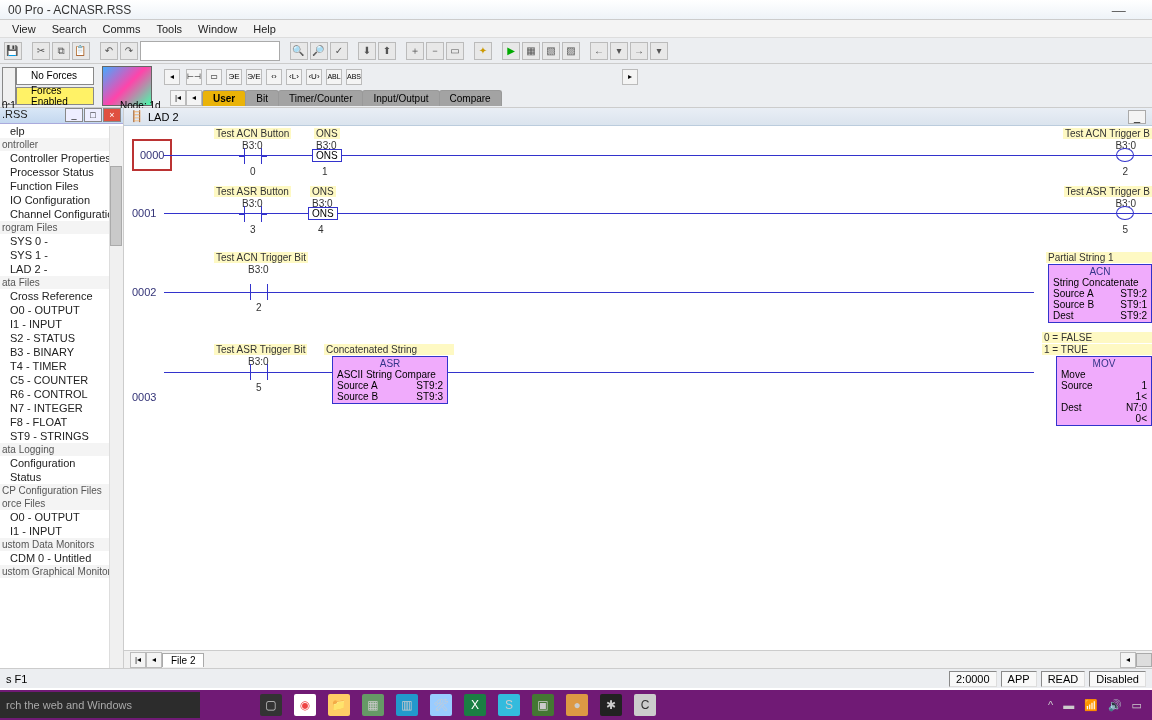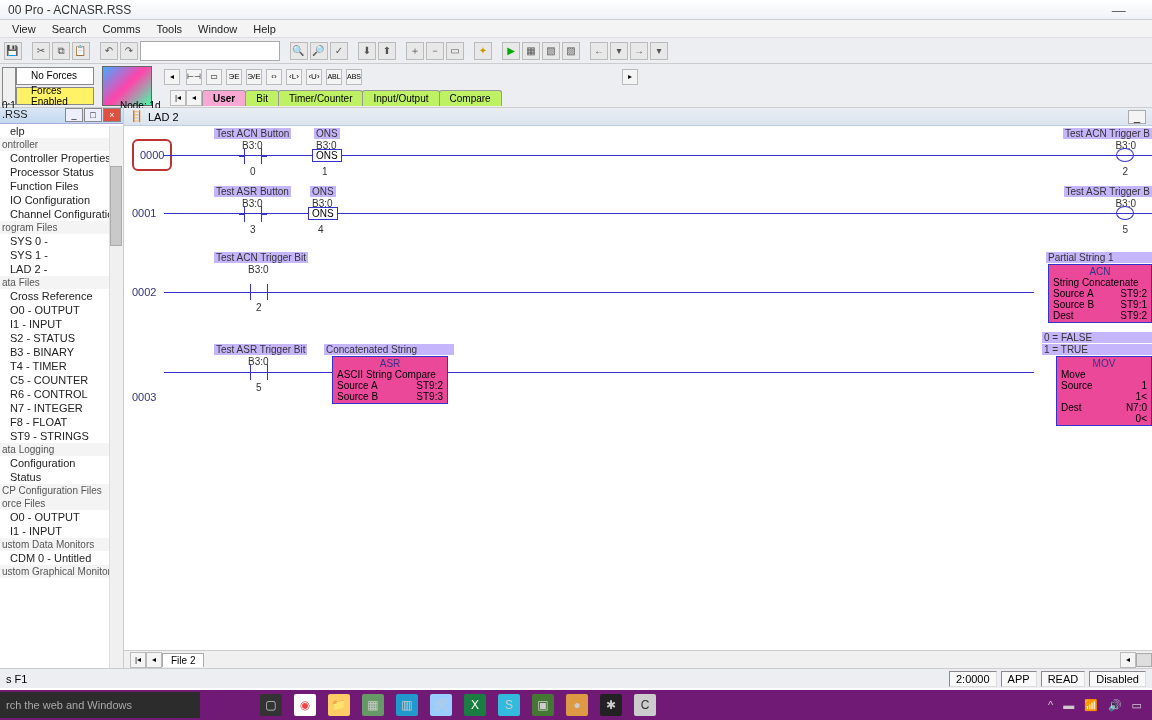--- a/index.html
+++ b/index.html
@@ -25,22 +25,22 @@
 .force-box { display: flex; flex-direction: column; gap: 2px; margin-right: 8px; }
 .force-sel { width: 78px; height: 18px; border: 1px solid #888; background: #fff; font-size: 10px; display: flex; align-items: center; padding-left: 14px; position: relative; }
 .force-sel.enabled { background: #fff266; }
 .force-locked { width: 14px; height: 38px; border: 1px solid #888; background: #f0f0f0; }
 .node-chip { width: 50px; height: 40px; background: linear-gradient(135deg,#4af,#f4a,#4fa); border: 1px solid #666; margin-right: 12px; }
 
 .minitoolbar { display: flex; align-items: center; gap: 4px; height: 20px; margin-top: -18px; margin-left: 12px; }
 .mbtn { width: 16px; height: 16px; border: 1px solid #bbb; background: #f4f4f4; font-size: 8px; display: flex; align-items: center; justify-content: center; }
 
 .tabsrow { display: flex; height: 20px; align-items: flex-end; margin-left: 180px; margin-top: -2px; }
-.tab { padding: 2px 10px; font-size: 10px; border: 1px solid #999; border-bottom: none; background: #bef264; border-radius: 3px 3px 0 0; margin-right: -1px; }
-.tab.active { background: #f9a8d4; font-weight: bold; }
+.tab { padding: 2px 10px; font-size: 10px; border: 1px solid #999; border-bottom: none; background: #a3a3a3; border-radius: 3px 3px 0 0; margin-right: -1px; }
+.tab.active { background: #eab308; font-weight: bold; }
 
 
 .main { display: flex; height: 560px; }
 
 
 .left { width: 124px; background: #fff; border-right: 1px solid #ccc; position: relative; overflow: hidden; }
 .left-head { height: 16px; background: linear-gradient(#d9e7f7,#c4d8ef); display: flex; align-items: flex-start; padding: 0 2px; border-bottom: 1px solid #aad; }
 .rss-lbl { font-size: 11px; color: #222; }
 .winbtns { margin-left: auto; display: flex; gap: 1px; }
 .winbtns span { width: 18px; height: 14px; border: 1px solid #888; background: #eef; font-size: 9px; display: flex; align-items: center; justify-content: center; }
@@ -55,33 +55,33 @@
 .right { flex: 1; background: #fff; position: relative; display: flex; flex-direction: column; }
 .lad-hdr { height: 18px; background: linear-gradient(#e9eef5,#dbe4ee); display: flex; align-items: center; padding: 0 6px; border-bottom: 1px solid #bcd; }
 .lad-hdr .icon { width: 14px; height: 14px; margin-right: 4px; }
 .lad-hdr .min { margin-left: auto; width: 18px; height: 14px; border: 1px solid #aaa; background: #f4f4f4; display: flex; align-items: center; justify-content: center; }
 
 .ladder-scroll { flex: 1; overflow: hidden; position: relative; background: #fff; }
 .ladder { position: absolute; left: 0; top: 0; width: 100%; }
 
 .rung { position: relative; height: 58px; }
 .rung.tall { height: 100px; }
-.rung-num { position: absolute; left: 8px; top: 50%; transform: translateY(-50%); font-size: 11px; color: #337; border-radius: 6px; }
+.rung-num { position: absolute; left: 8px; top: 50%; transform: translateY(-50%); font-size: 11px; color: #337; }
 .rung-num.boxed { border: 2px solid #b33; padding: 8px 6px; }
 .rail { position: absolute; left: 40px; right: 0; top: 50%; height: 0; border-top: 1px solid #33c; }
 .rail-short { position: absolute; left: 40px; top: 50%; height: 0; border-top: 1px solid #33c; }
 
-.tag { position: absolute; background: #c4b5fd; font-size: 10px; padding: 0 2px; color: #333; white-space: nowrap; }
+.tag { position: absolute; background: #fef9c3; font-size: 10px; padding: 0 2px; color: #333; white-space: nowrap; }
 .addr { position: absolute; font-size: 10px; color: #333; }
 .num { position: absolute; font-size: 10px; color: #333; }
 .contact { position: absolute; width: 18px; height: 16px; border-left: 1px solid #33c; border-right: 1px solid #33c; }
 .contact::before, .contact::after { content: ""; position: absolute; top: 50%; width: 6px; border-top: 1px solid #33c; }
 .contact::before { left: -6px; } .contact::after { right: -6px; }
 
-.blk { position: absolute; border: 1px solid #33c; background: #ec4899; font-size: 10px; padding: 1px 4px; }
+.blk { position: absolute; border: 1px solid #33c; background: #f0abfc; font-size: 10px; padding: 1px 4px; }
 .blk .hdr { text-align: center; color: #338; }
 .blk .row { display: flex; justify-content: space-between; gap: 10px; }
 
 .ons { position: absolute; border: 1px solid #33c; font-size: 10px; padding: 0 3px; background: #fff; }
 .coil { position: absolute; width: 18px; height: 14px; border: 1px solid #33c; border-radius: 50%; }
 
 
 .filetab-row { height: 18px; background: #f0f0f0; border-top: 1px solid #ccc; display: flex; align-items: center; padding-left: 6px; }
 .filetab { padding: 1px 8px; background: #fff; border: 1px solid #aaa; border-bottom: none; font-size: 10px; }
 

